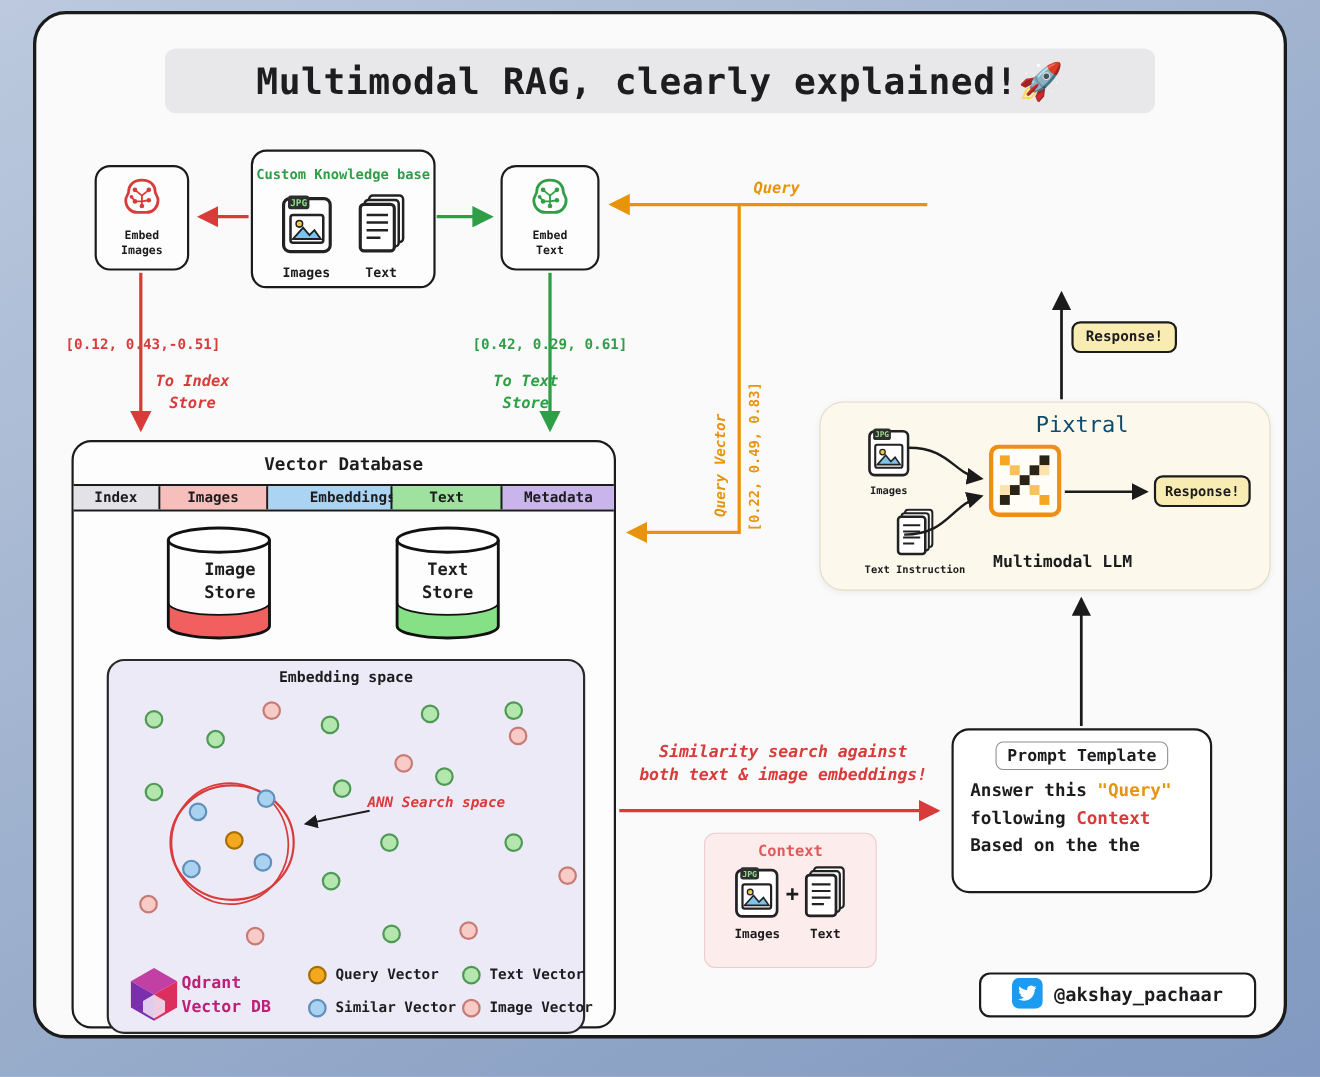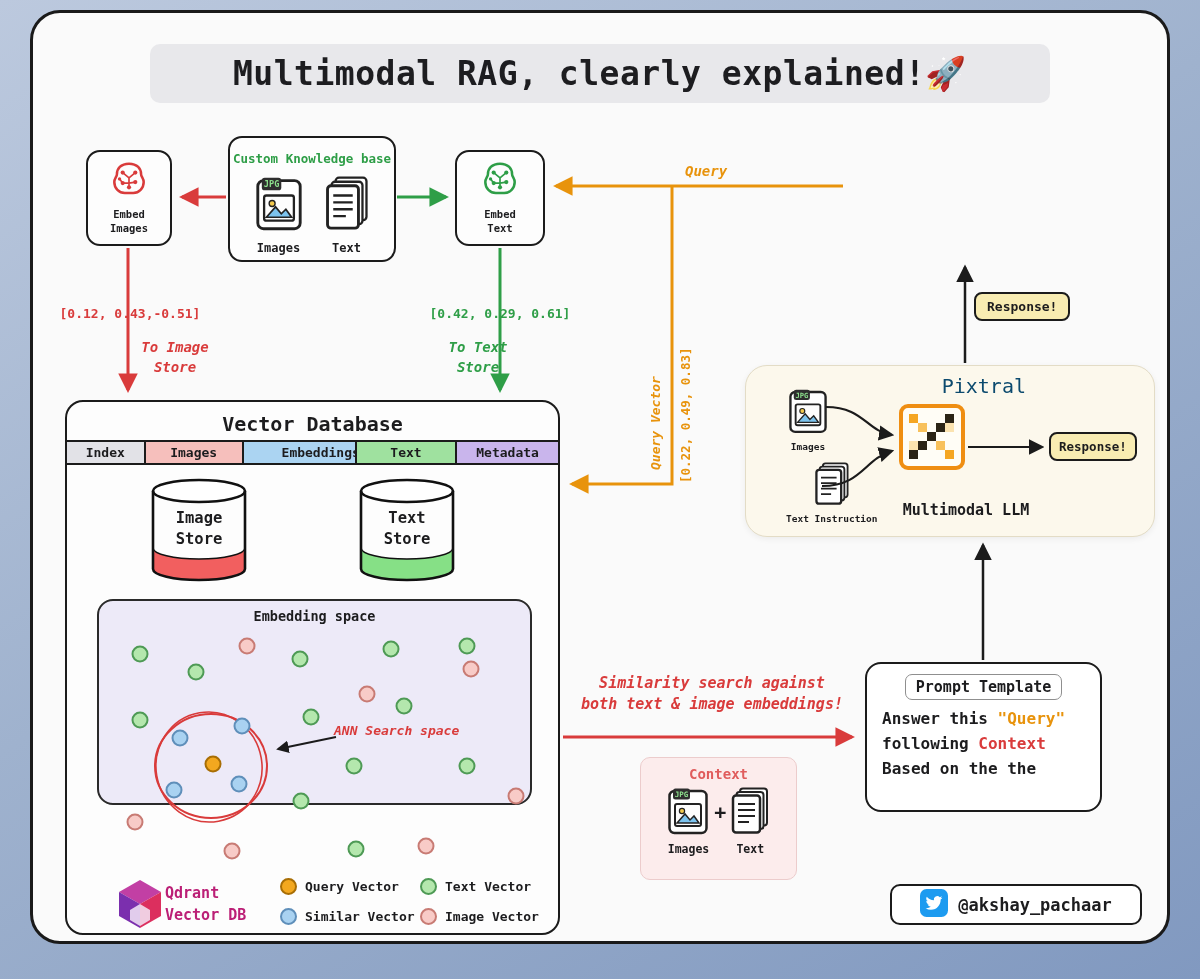--- a/index.html
+++ b/index.html
@@ -55,31 +55,31 @@
   .hl-orange { color:#e8930c; } .hl-red { color:#d93b3b; }
 
   .context { position:absolute; left:640px; top:757px; width:157px; height:123px; z-index:2;
              background:#fcecec; border:1.5px solid #eccccc; border-radius:10px; }
   .ctx-title { text-align:center; font-size:14px; font-weight:bold; color:#e05c5c; margin-top:8px; }
   .ctx-row { display:flex; justify-content:center; align-items:flex-start; gap:5px; margin-top:5px; }
   .ctx-plus { font-size:20px; font-weight:bold; margin-top:13px; }
   .ctx-label { font-size:11.5px; font-weight:bold; margin-top:3px; }
 
   .vdb { position:absolute; left:65px; top:400px; width:495px; height:535px; border-radius:18px; }
-  .vdb-title { position:absolute; top:10px; width:100%; text-align:center; font-size:20px; font-weight:bold; }
+  .vdb-title { position:absolute; top:10px; width:100%; text-align:center; font-size:16px; font-weight:bold; }
   .vdb-header { position:absolute; top:38px; left:0; width:100%; height:25px; display:flex;
                 border-top:2.5px solid #1b1b1b; border-bottom:2.5px solid #1b1b1b; }
   .vdb-cell { display:flex; align-items:center; justify-content:center; font-size:13px; font-weight:bold;
               border-right:2.5px solid #1b1b1b; }
   .vdb-cell:last-child { border-right:none; }
   .cyl { position:absolute; }
   .cyl-label { position:absolute; width:98px; text-align:center; font-size:15.5px; font-weight:bold;
                line-height:1.35; z-index:3; }
 
-  .espace { position:absolute; left:30px; top:197px; width:435px; height:206px;
+  .espace { position:absolute; left:30px; top:197px; width:435px; height:341px;
             background:#edeaf8; border:2px solid #2a2a2a; border-radius:16px; }
   .espace-title { position:absolute; top:7px; width:100%; text-align:center; font-size:13.5px; font-weight:bold; }
   .ann-label { position:absolute; left:235px; top:122px; width:170px; color:#d93b3b;
                font-size:13px; font-weight:bold; font-style:italic; }
   .dot { position:absolute; width:17px; height:17px; border-radius:50%; border:2px solid;
          transform:translate(-50%,-50%); }
   .dot.orange { background:#f3a81f; border-color:#a86e05; }
   .dot.green  { background:#b4e7ad; border-color:#4e9a55; }
   .dot.blue   { background:#a9d2f1; border-color:#5f8fba; }
   .dot.pink   { background:#f8cbc7; border-color:#c87b74; }
@@ -281,21 +281,21 @@
     </div>
 
     <span class="cyl" style="left:83px;top:76px">
       <svg width="98" height="104" viewBox="0 0 98 104">
         <path d="M3 70 L3 91 A46 11 0 0 0 95 91 L95 70 A46 11 0 0 1 3 70 Z" fill="#f25f5f"></path>
         <path d="M3 70 A46 11 0 0 0 95 70" fill="none" stroke="#111" stroke-width="1.6"></path>
         <ellipse cx="49" cy="13" rx="46" ry="11" fill="#fff" stroke="#111" stroke-width="2.6"></ellipse>
         <path d="M3 13 L3 91 A46 11 0 0 0 95 91 L95 13" fill="none" stroke="#111" stroke-width="2.6"></path>
       </svg>
     </span>
-    <div class="cyl-label pre" style="left:83px;top:106px">Image
+    <div class="cyl-label pre" style="left:93px;top:106px">Image
 Store</div>
 
     <span class="cyl" style="left:291px;top:76px">
       <svg width="98" height="104" viewBox="0 0 98 104">
         <path d="M3 70 L3 91 A46 11 0 0 0 95 91 L95 70 A46 11 0 0 1 3 70 Z" fill="#86e086"></path>
         <path d="M3 70 A46 11 0 0 0 95 70" fill="none" stroke="#111" stroke-width="1.6"></path>
         <ellipse cx="49" cy="13" rx="46" ry="11" fill="#fff" stroke="#111" stroke-width="2.6"></ellipse>
         <path d="M3 13 L3 91 A46 11 0 0 0 95 91 L95 13" fill="none" stroke="#111" stroke-width="2.6"></path>
       </svg>
     </span>
@@ -359,21 +359,21 @@
       <span class="legend-label">Similar Vector</span>
     </div>
     <div class="legend-item" style="left:353px;top:506px">
       <span class="dot pink"></span>
       <span class="legend-label">Image Vector</span>
     </div>
   </div>
 
   <div class="elabel c-orange ital" style="left:685px;top:163px;width:60px;font-size:14px">Query</div>
   <div class="elabel c-red" style="left:50px;top:306px;width:160px;text-align:center">[0.12, 0.43,-0.51]</div>
-  <div class="elabel c-red ital pre" style="left:120px;top:338px;width:110px;text-align:center;font-size:14px;line-height:1.4">To Image
+  <div class="elabel c-red ital pre" style="left:120px;top:338px;width:110px;text-align:center;font-size:14px;line-height:1.4">To Index
 Store</div>
   <div class="elabel c-green" style="left:420px;top:306px;width:160px;text-align:center">[0.42, 0.29, 0.61]</div>
   <div class="elabel c-green ital pre" style="left:423px;top:338px;width:110px;text-align:center;font-size:14px;line-height:1.4">To Text
 Store</div>
   <div class="elabel c-orange vtext ital" style="left:648px;top:300px;height:170px;font-size:13px">Query Vector</div>
   <div class="elabel c-orange vtext" style="left:678px;top:283px;height:200px;font-size:12.5px">[0.22, 0.49, 0.83]</div>
   <div class="elabel c-red ital pre" style="left:563px;top:673px;width:298px;text-align:center;font-size:15px;line-height:1.4">Similarity search against
 both text &amp; image embeddings!</div>
 
   <div class="twitter">

